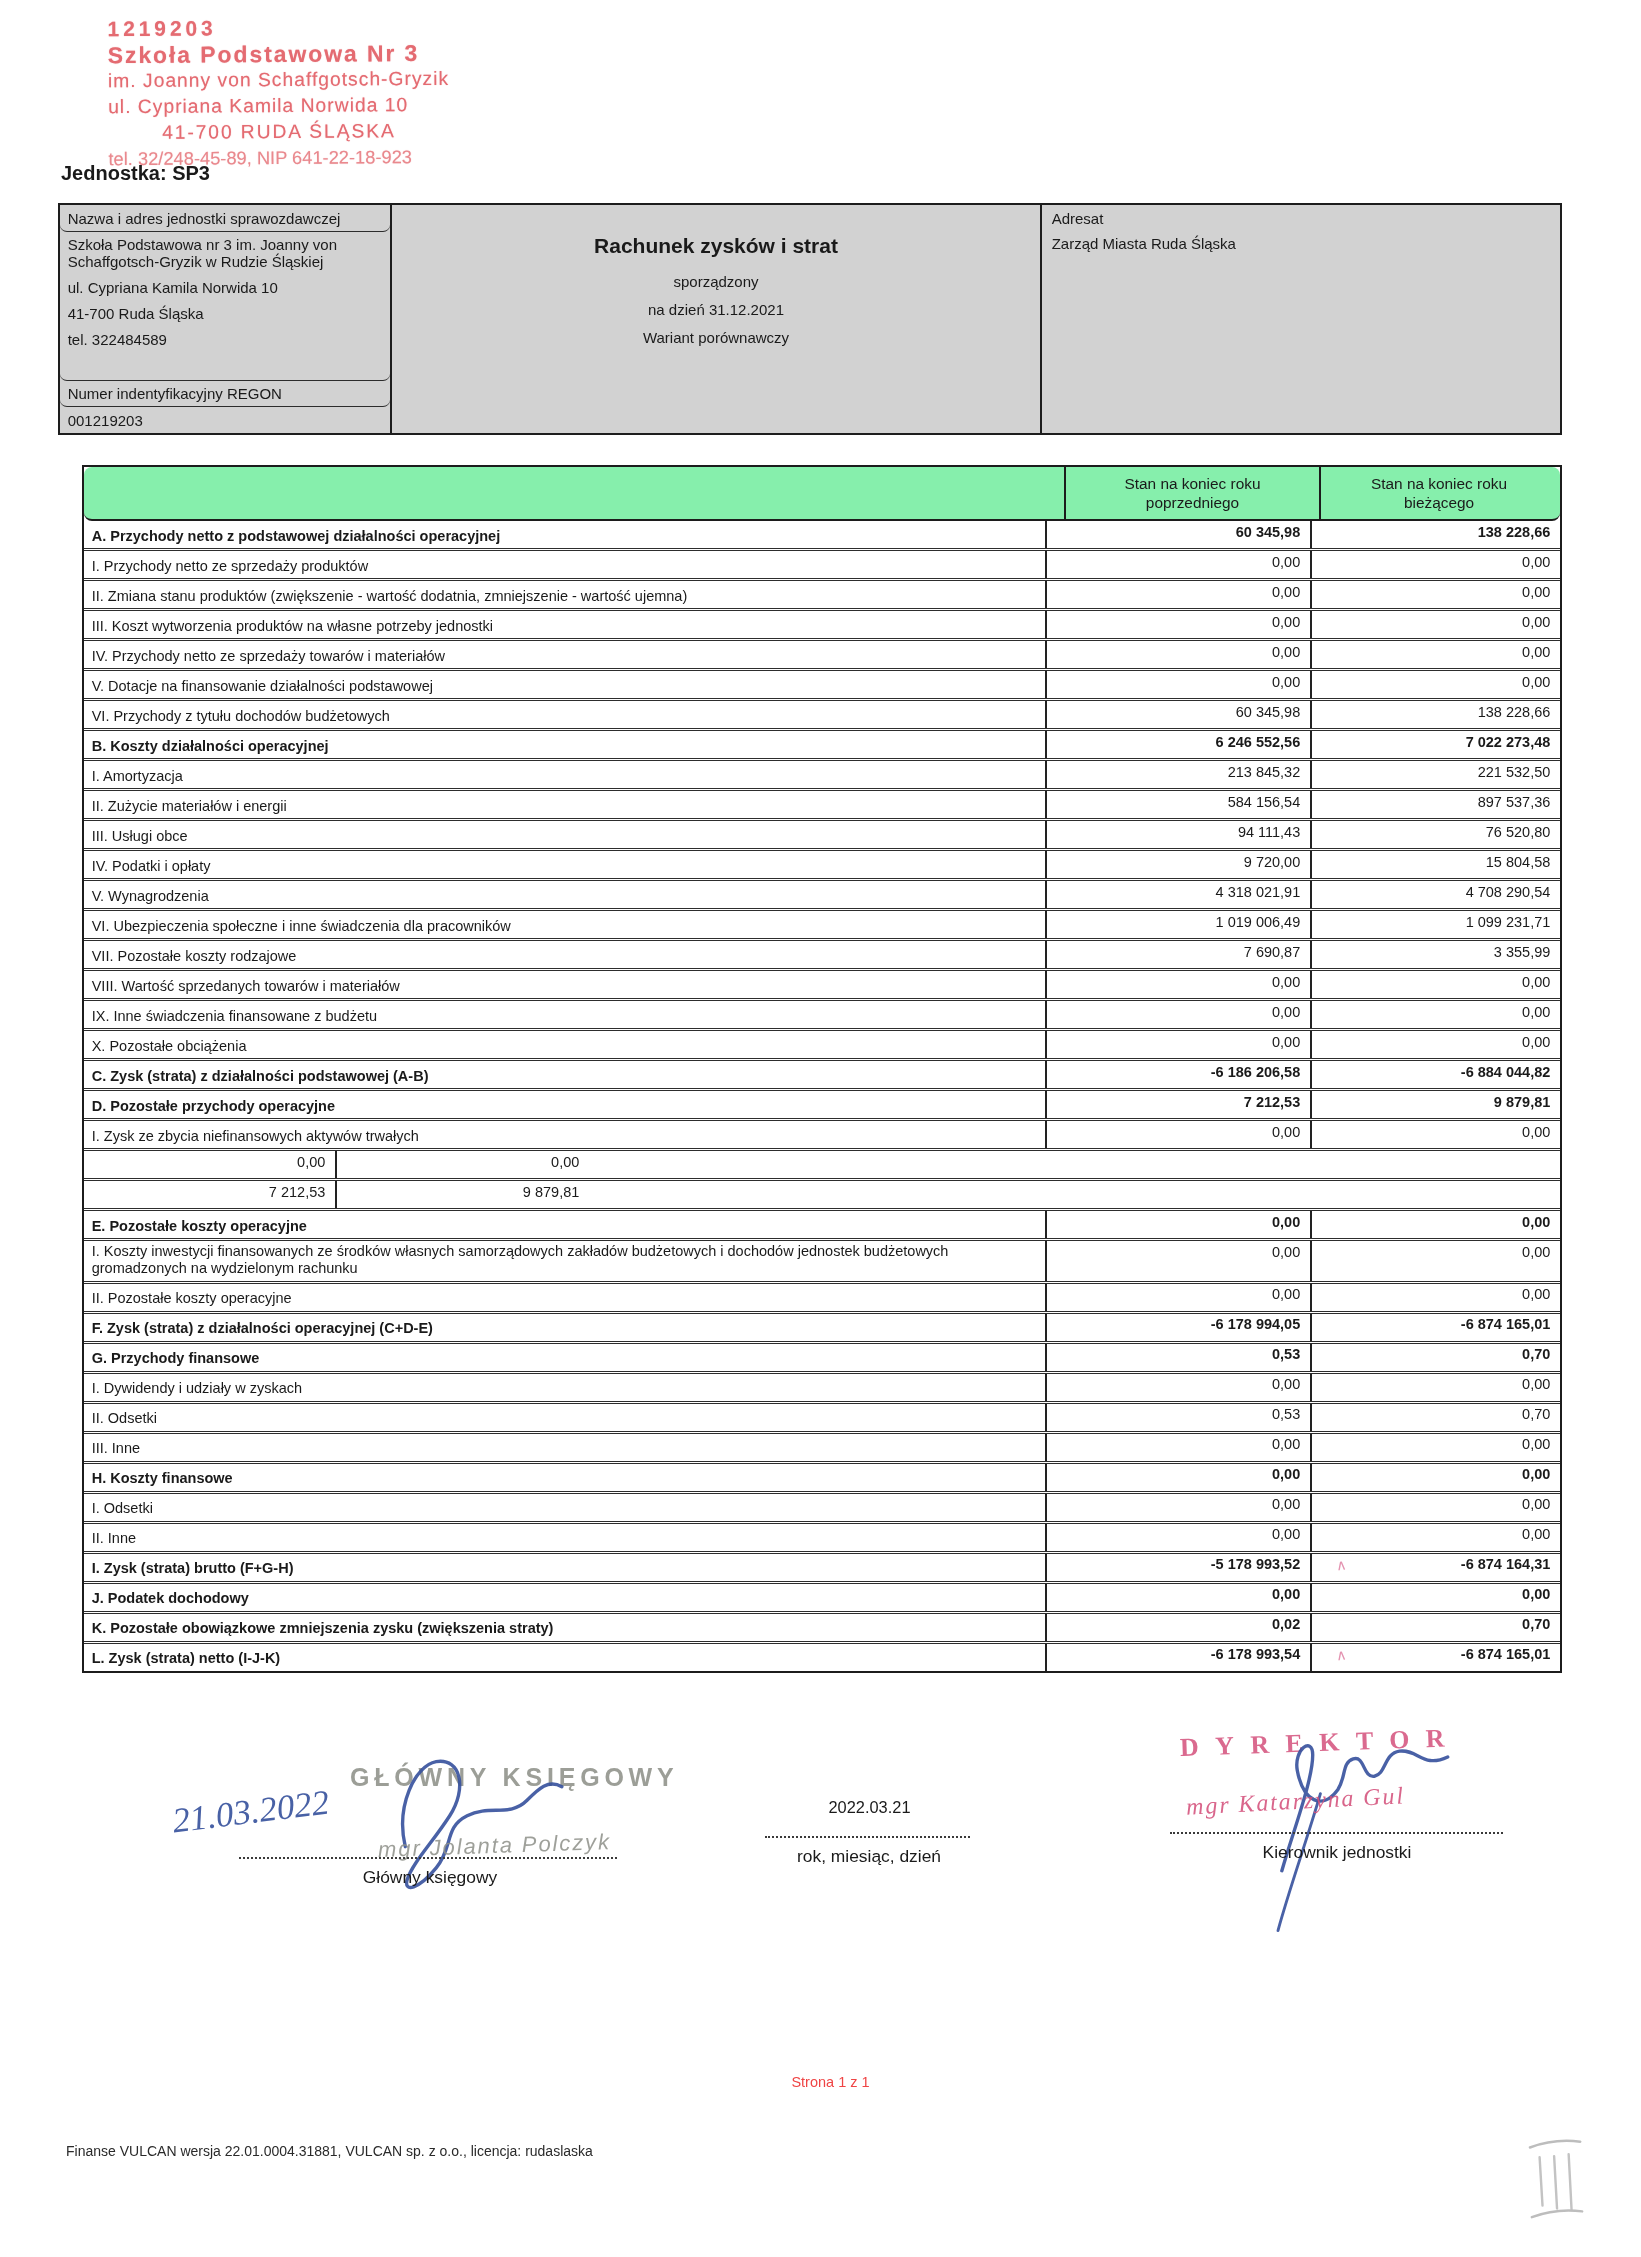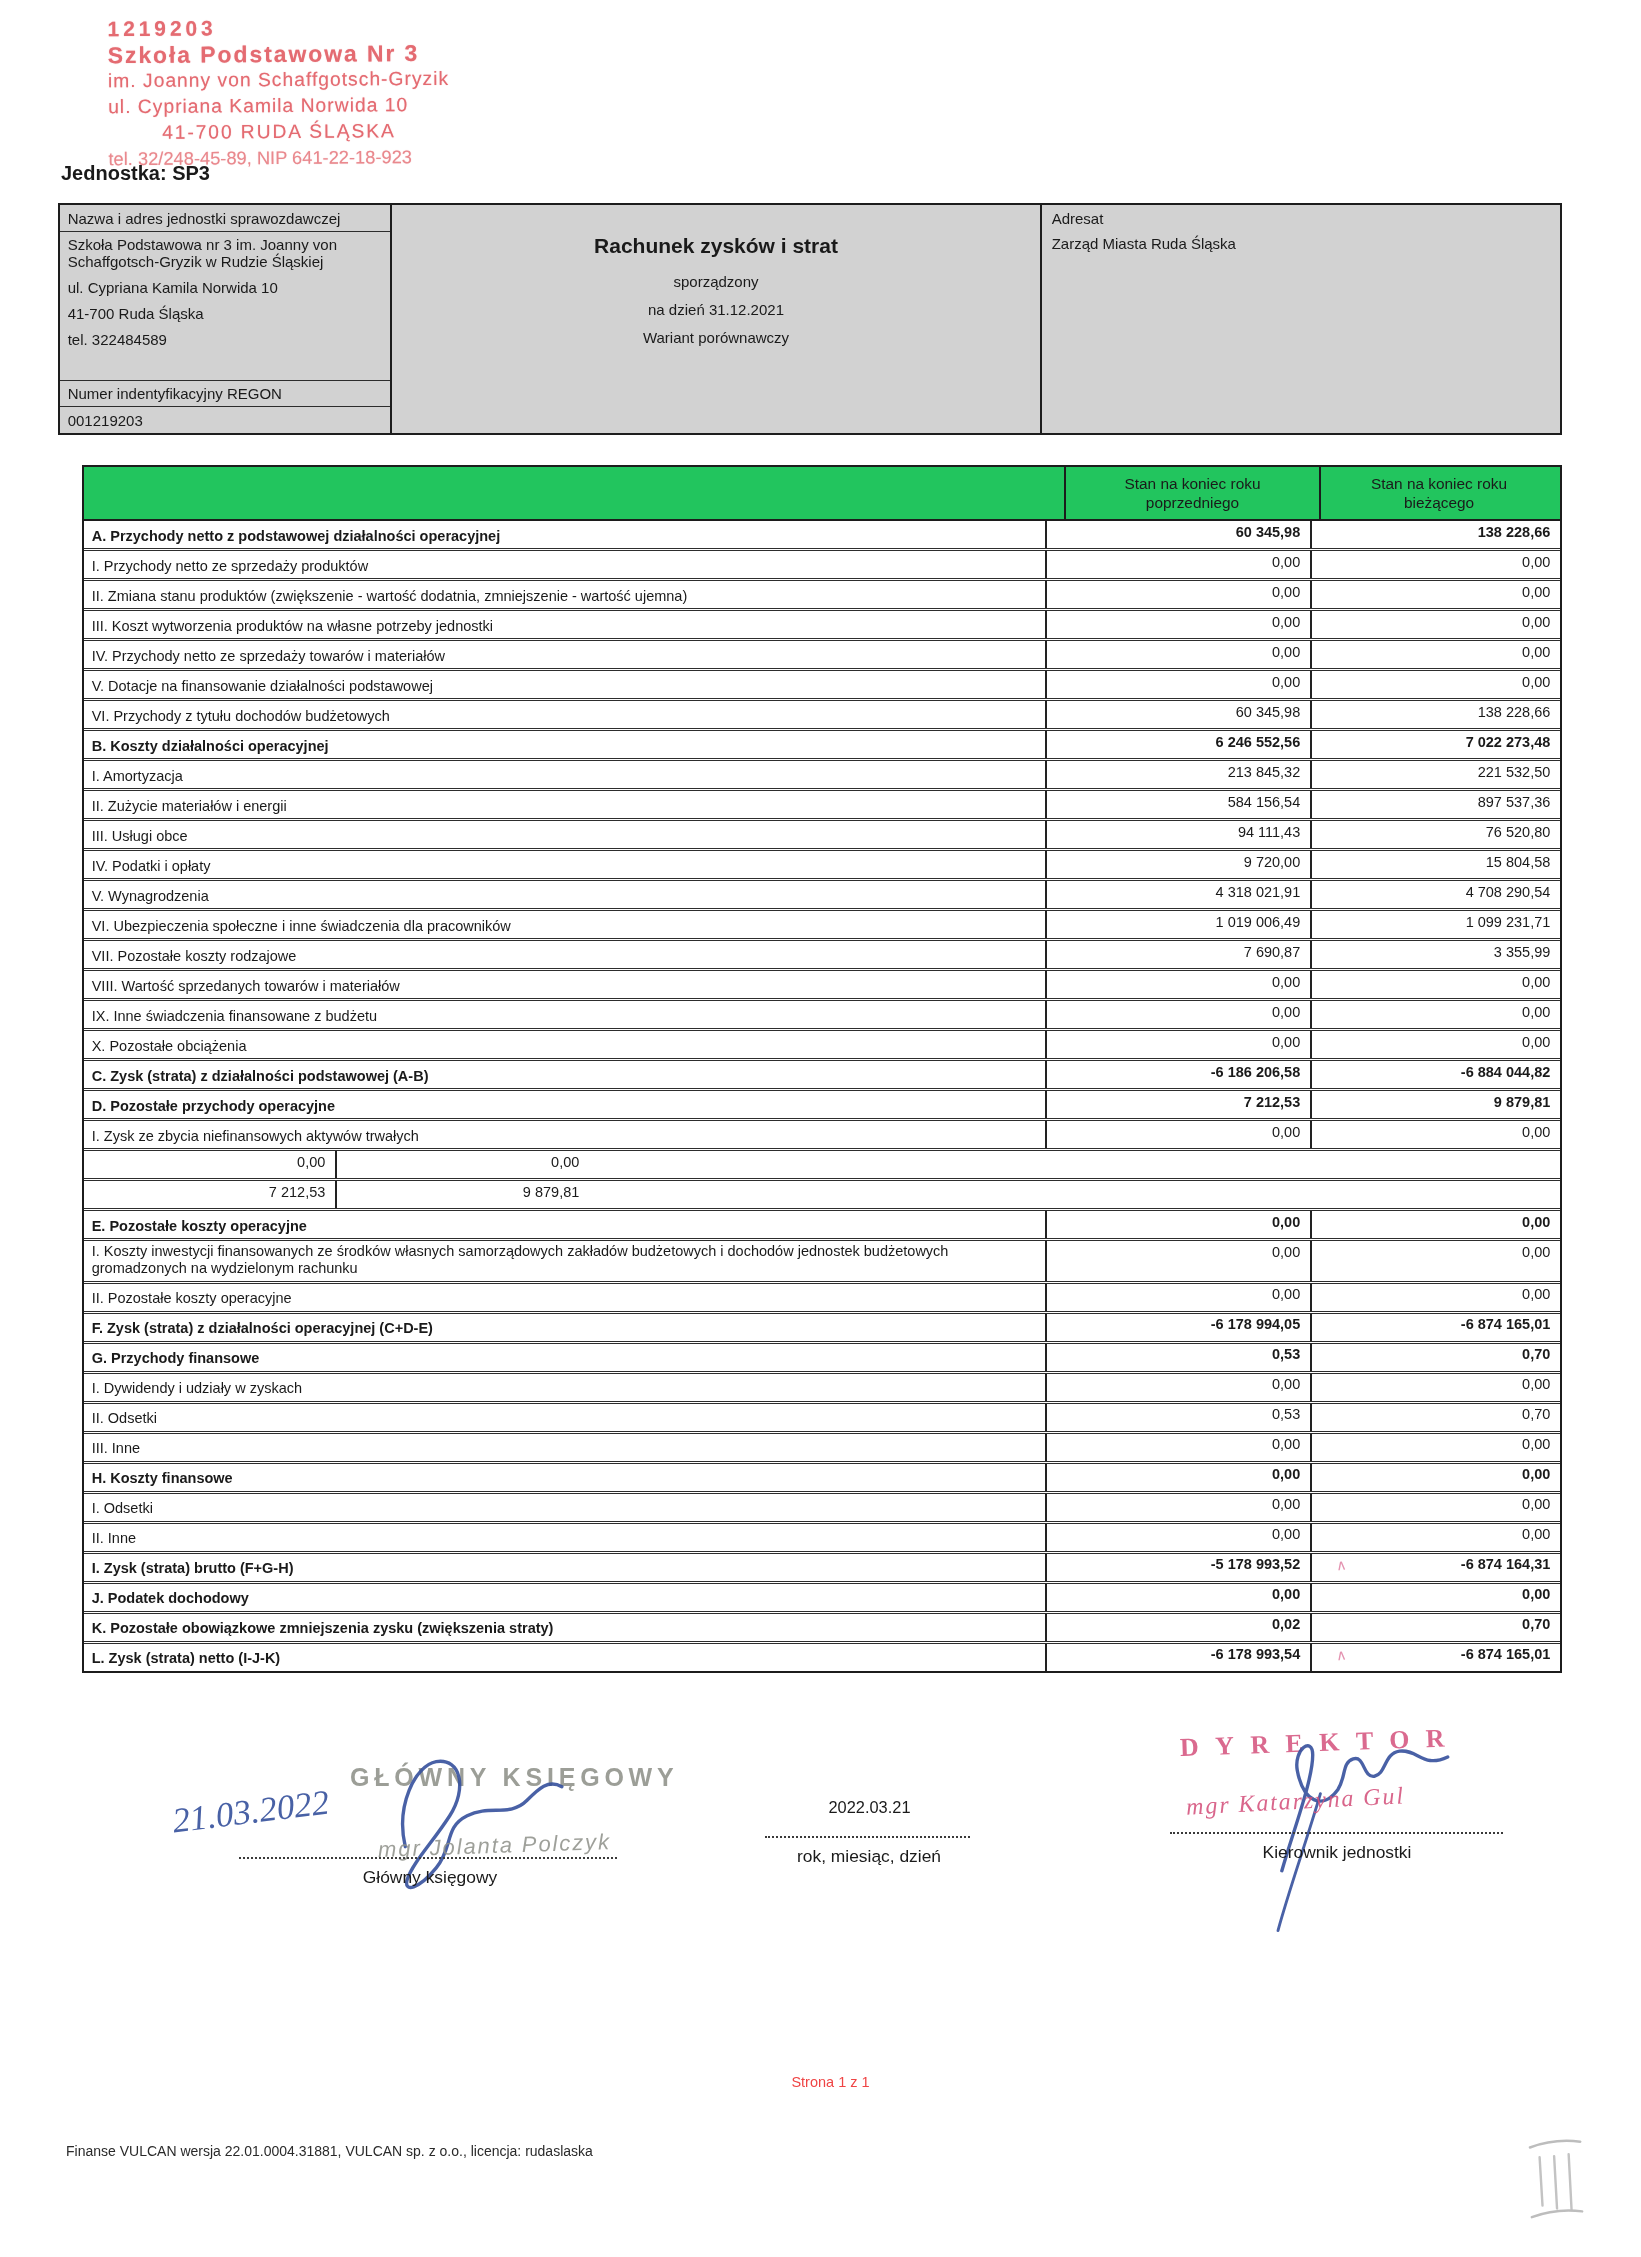--- a/index.html
+++ b/index.html
@@ -18,35 +18,35 @@
   .stamp-top .s5{font-size:19.3px;letter-spacing:1.9px;text-align:center;}
   .stamp-top .s6{font-size:18.3px;opacity:.8;}
   .unit-label{position:absolute;left:61px;top:162px;font-size:20px;font-weight:700;}
   
   .info-table{
     position:absolute;left:58px;top:203px;width:1504px;height:232px;
     border:2.9px solid #1d1d1d;background:#d2d2d2;display:flex;box-sizing:border-box;
   }
   .info-left{width:330px;border-right:2.9px solid #1d1d1d;display:flex;flex-direction:column;font-size:15px;}
   .info-left .cell{padding:4.8px 7.7px 3.9px 7.7px;}
-  .hline{border-bottom:1.9px solid #2c2c2c;}
+  .hline{border-bottom:1.9px solid #2c2c2c;border-radius:7px;}
   .info-left .addr-block{flex:1;}
   .info-left .addr-block div{margin-bottom:8.7px;}
   .info-center{width:648px;border-right:2.9px solid #1d1d1d;display:flex;flex-direction:column;align-items:center;text-align:center;}
   .info-center .rpt-title{font-size:21px;font-weight:700;margin-top:29px;}
   .info-center .rpt-sub{font-size:15px;margin-top:15.4px;}
   .info-center .rpt-sub2{font-size:15px;margin-top:11px;}
   .info-right{flex:1;padding:4.8px 9.7px;font-size:15px;}
   .info-right .adr-value{margin-top:8.7px;}
   
   .pl-table{
     position:absolute;left:82px;top:465px;width:1480px;box-sizing:border-box;
     border:2.9px solid #1c1c1c;background:#fff;
   }
-  .t-head{display:flex;background:#22c55e;border-bottom:2.9px solid #1c1c1c;height:52px;}
+  .t-head{display:flex;background:#86efac;border-bottom:2.9px solid #1c1c1c;height:52px;border-radius:8px;}
   .t-head .h-label{width:980px;border-right:2.9px solid #1c1c1c;}
   .t-head .h-col{width:253px;border-right:2.9px solid #1c1c1c;display:flex;flex-direction:column;justify-content:center;align-items:center;font-size:15.4px;line-height:19.3px;}
   .t-head .h-col:last-child{border-right:none;width:236px;}
   .t-row{display:flex;border-bottom:3.9px double #2d2d2d;min-height:27px;gap:16px;}
   .t-row:last-child{border-bottom:none;}
   .c-label{width:980px;border-right:2.9px solid #222;display:flex;align-items:flex-end;padding:1.9px 5.8px 2.9px 7.7px;box-sizing:border-box;font-size:14.5px;line-height:17.4px;}
   .c-val{width:253px;border-right:2.9px solid #222;display:flex;align-items:flex-start;justify-content:flex-end;padding:2.9px 9.7px 0 0;box-sizing:border-box;font-size:14.5px;position:relative;}
   .c-curr{border-right:none;width:236px;}
   .t-row.bold .c-label,.t-row.bold .c-val{font-weight:700;}
   .pen-caret{position:absolute;left:7.7px;top:3.9px;color:#e493b0;font-size:14.5px;transform:rotate(-6deg);font-weight:400;}

